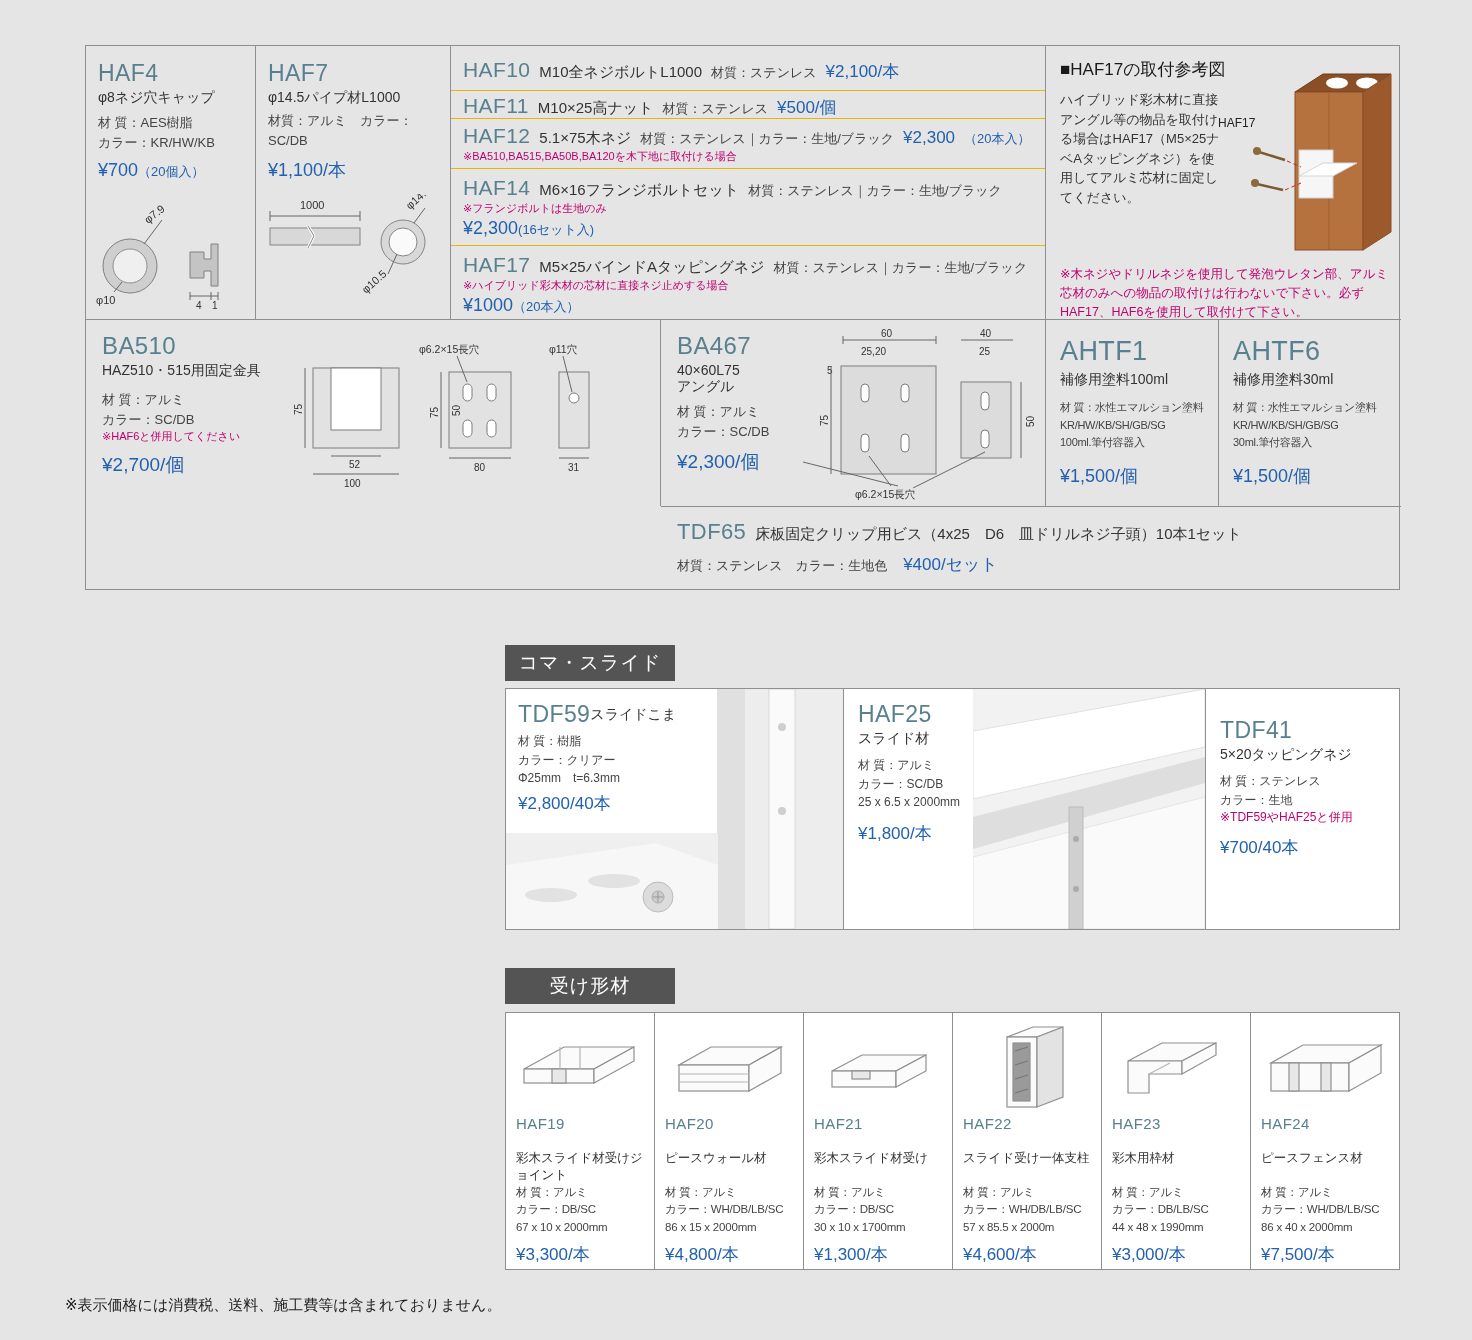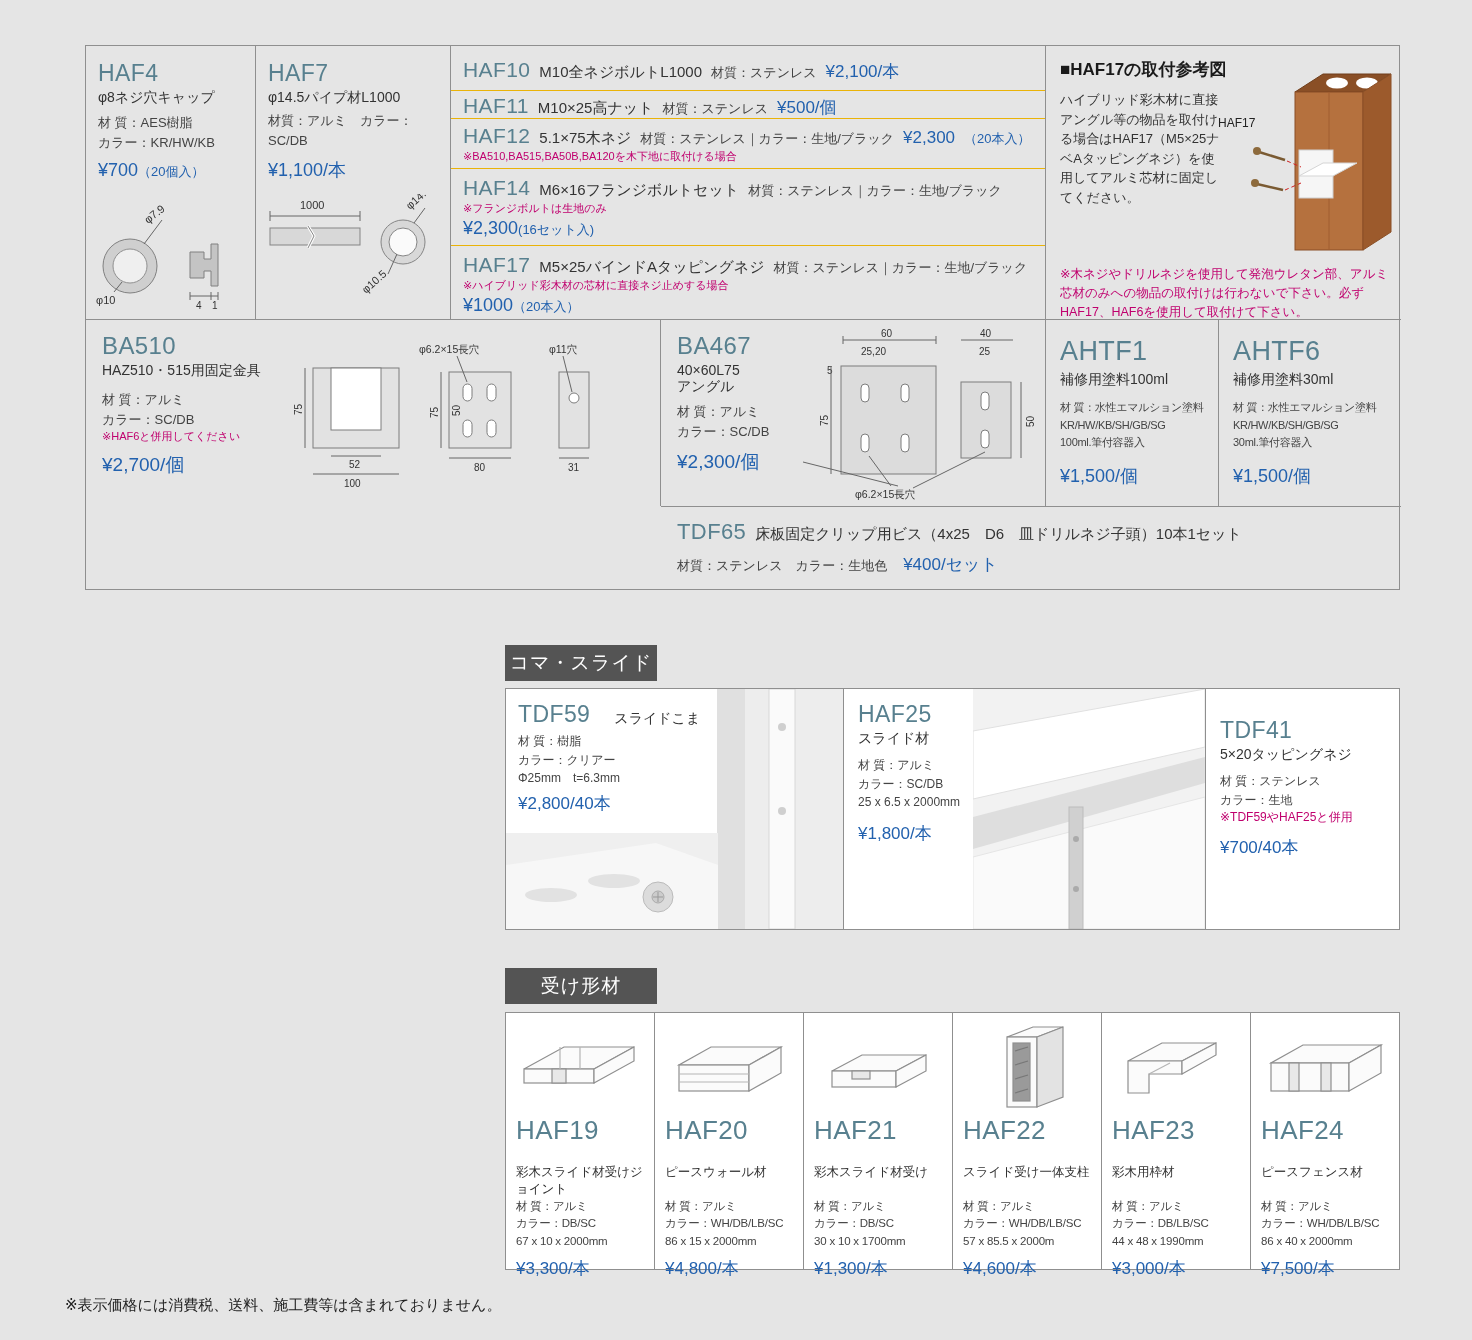--- a/index.html
+++ b/index.html
@@ -22,48 +22,48 @@
 .s12{font-size:12px;color:#444;line-height:1.55}
 .note13{font-size:11px;color:#c0006e}
 .row-line{display:flex;align-items:baseline;gap:9px;white-space:nowrap}
 
 .c-haf4{left:0;top:0;width:170px;height:273px;padding:14px 12px}
 .c-haf7{left:170px;top:0;width:195px;height:273px;padding:14px 12px}
 .c-haflist{left:365px;top:0;width:595px;height:273px}
 .hrow{border-bottom:1px solid #eab308;padding-left:12px;padding-right:8px}
 .hrow:last-child{border-bottom:none}
 .c-ref{left:960px;top:0;width:355px;height:273px}
-.ref-title{position:absolute;left:14px;top:12px;font-size:17px;font-weight:bold;color:#1a1a1a}
+.ref-title{position:absolute;left:14px;top:12px;font-size:17px;font-weight:normal;color:#1a1a1a}
 .ref-body{position:absolute;left:14px;top:44px;width:164px;font-size:13px;line-height:1.5;color:#333}
 .ref-warn{position:absolute;left:14px;top:219px;width:332px;font-size:12.5px;line-height:1.5;color:#c0006e}
 .ref-label{position:absolute;left:172px;top:70px;font-size:12px;color:#222;z-index:3}
 
 .c-ba510{left:0;top:273px;width:575px;height:187px}
 .c-ba467{left:575px;top:273px;width:385px;height:187px}
 .c-ahtf1{left:960px;top:273px;width:173px;height:187px;padding:16px 14px}
 .c-ahtf6{left:1133px;top:273px;width:182px;height:187px;padding:16px 14px}
 .tstack{position:absolute;left:16px;top:12px}
 .mt2{margin-top:2px}.mt4{margin-top:4px}.mt6{margin-top:6px}.mt8{margin-top:8px}.mt10{margin-top:10px}.mt12{margin-top:12px}
 .ah-spec{font-size:11px;color:#444;line-height:1.6;letter-spacing:-.3px;white-space:nowrap}
 
 .c-tdf64{left:0;top:460px;width:575px;height:85px;padding:12px 16px}
 .c-tdf65{left:575px;top:460px;width:740px;height:85px;padding:12px 16px}
 
-.sec-hdr{position:absolute;width:152px;height:36px;background:#545454;color:#fff;font-size:19px;display:flex;align-items:center;justify-content:center;letter-spacing:1px}
+.sec-hdr{position:absolute;width:170px;height:36px;background:#545454;color:#fff;font-size:19px;display:flex;align-items:center;justify-content:center;letter-spacing:1px}
 .hdr-koma{left:505px;top:645px}
 .hdr-uke{left:505px;top:968px}
 .koma-box{position:absolute;left:505px;top:688px;width:895px;height:242px;border:1px solid #8f8f8f;background:#fff}
 .k-cell{position:absolute;top:0;height:100%}
 .k-text{position:absolute;z-index:2}
-.k-line1{display:flex;align-items:flex-end;gap:24px;white-space:nowrap}
+.k-line1{display:flex;align-items:center;gap:0;white-space:nowrap}
 .uke-box{position:absolute;left:505px;top:1012px;width:895px;height:258px;border:1px solid #8f8f8f;display:flex;background:#fff}
 .u-col{flex:1;border-right:1px solid #8f8f8f;padding:6px 10px 8px}
 .u-col:last-child{border-right:none}
 .u-img{height:96px;display:flex;align-items:center;justify-content:center}
-.u-code{font-size:26px}
+.u-code{font-size:15px}
 .u-name{font-size:12.5px;color:#333;min-height:34px;margin-top:18px;line-height:1.35}
 .u-spec{font-size:11.5px;color:#444;line-height:1.5;white-space:nowrap;letter-spacing:-.2px}
 .u-price{font-size:17px;margin-top:7px}
 .footer-note{position:absolute;left:65px;top:1296px;font-size:15px;color:#222}
 </style>
 </head>
 <body>
 
 <div class="page">
 

